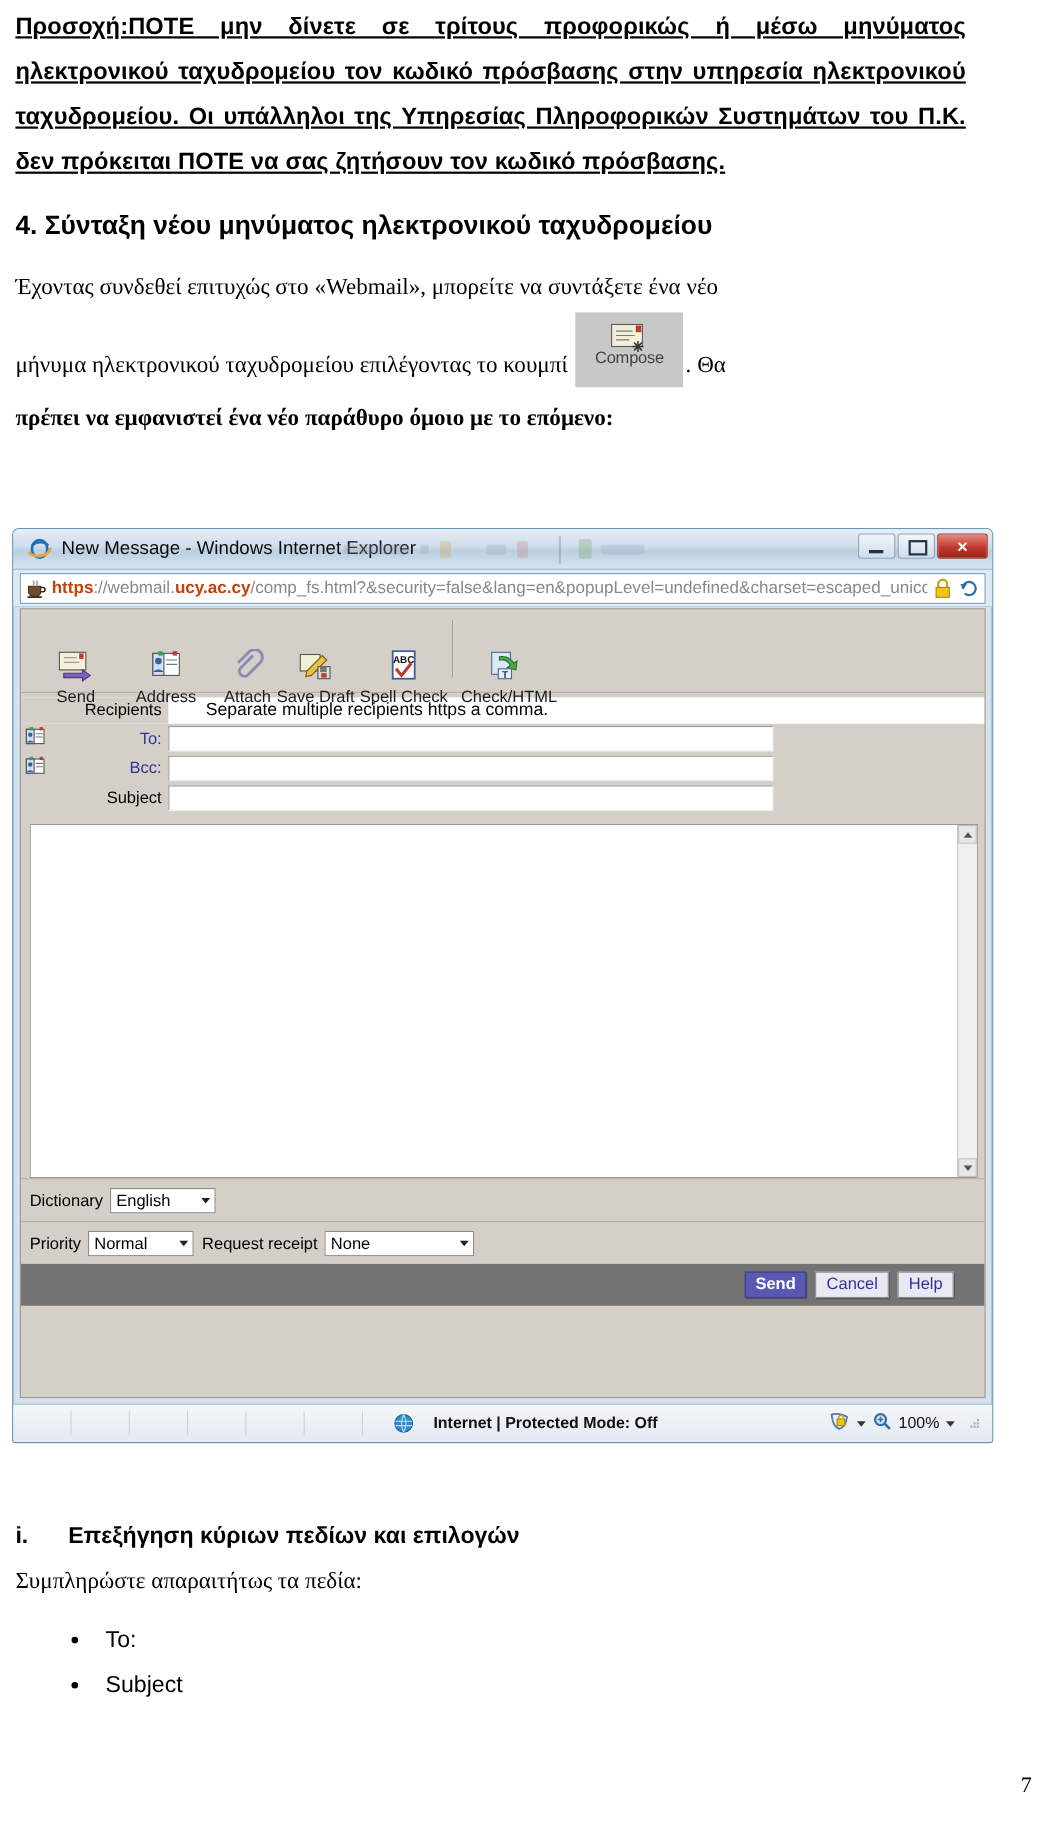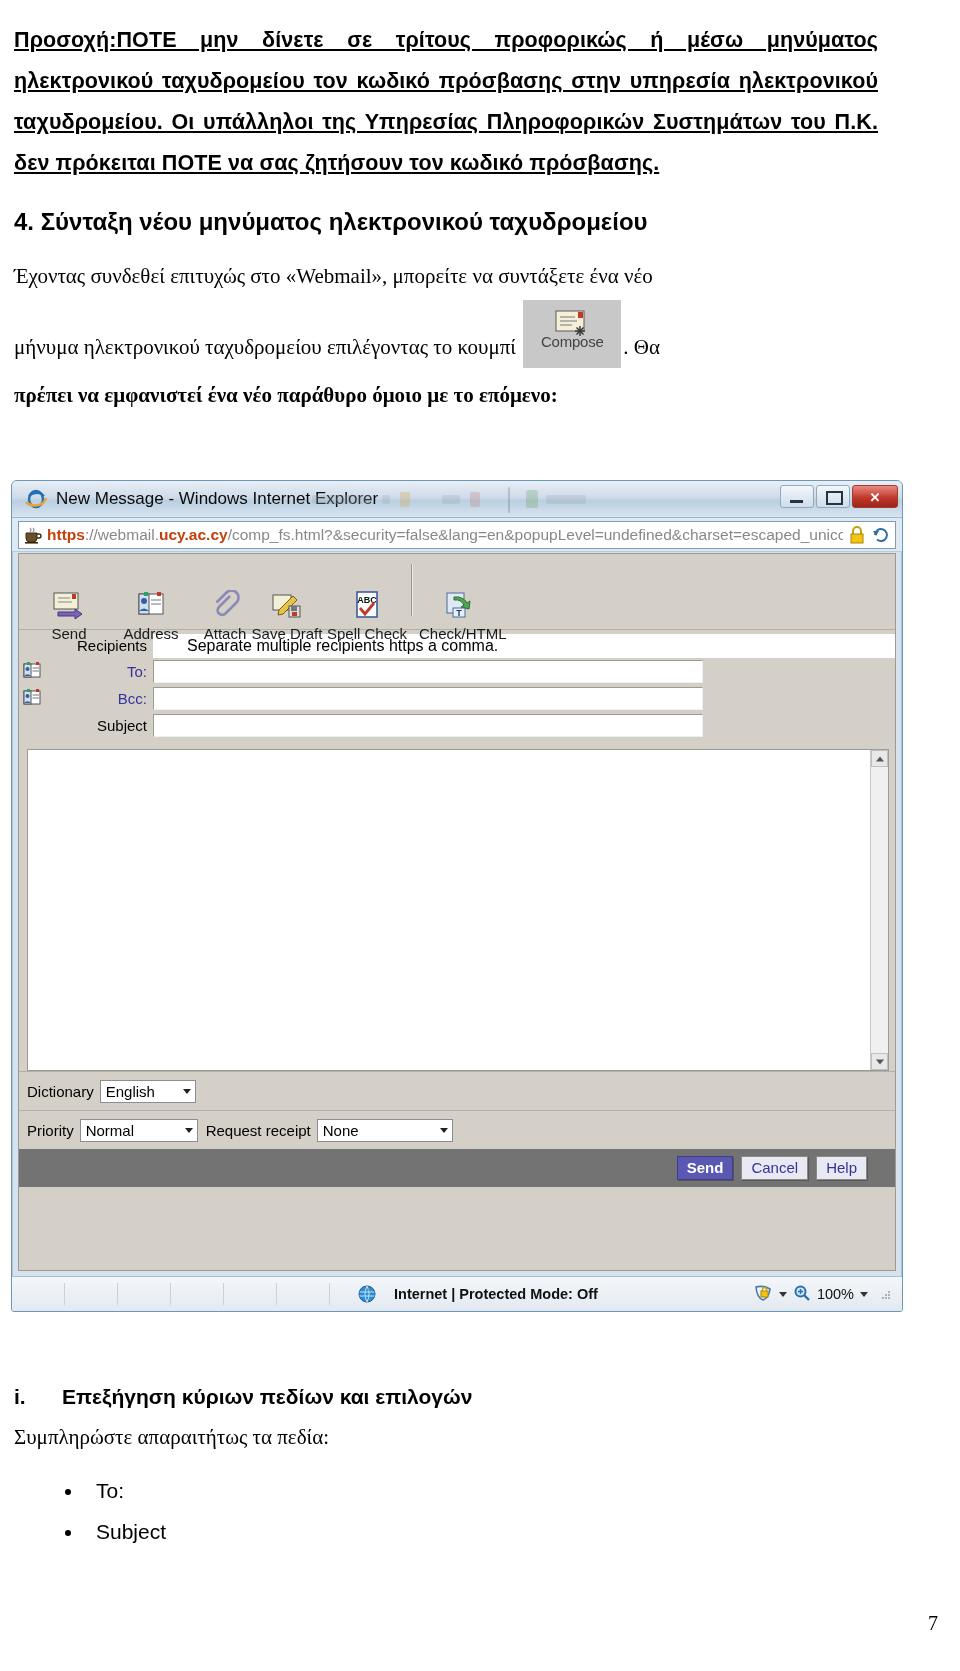--- a/index.html
+++ b/index.html
@@ -4,21 +4,21 @@
 <style>
   html,body{margin:0;padding:0;background:#ffffff;}
   body{
     width:960px;height:1671px;position:relative;
     font-family:"Liberation Serif", serif;
     color:#000;
     -webkit-font-smoothing:none;
   }
 
   
-  .doc{position:absolute;left:0;top:16px;width:896px;}
+  .doc{position:absolute;left:0;top:0;width:896px;}
 
   .warn{
     font-family:"Liberation Sans", sans-serif;
     font-weight:bold;font-size:21.5px;line-height:41px;
     text-align:justify;text-justify:inter-word;
     padding:4px 18px 0 14px;
     letter-spacing:.1px;
   }
   .warn u{text-decoration:underline;text-underline-offset:2px;}
 
@@ -485,21 +485,21 @@
     <div class="opt-row">
       <span class="opt-lab">Dictionary</span>
       <span class="sel" style="width:96px;">
         <span>English</span>
         <span class="caret"></span>
       </span>
     </div>
 
     <div class="opt-row">
       <span class="opt-lab">Priority</span>
-      <span class="sel" style="width:118px;">
+      <span class="sel" style="width:96px;">
         <span>Normal</span>
         <span class="caret"></span>
       </span>
       <span class="opt-lab" style="margin-left:8px;">Request receipt</span>
       <span class="sel" style="width:136px;">
         <span>None</span>
         <span class="caret"></span>
       </span>
     </div>
 

